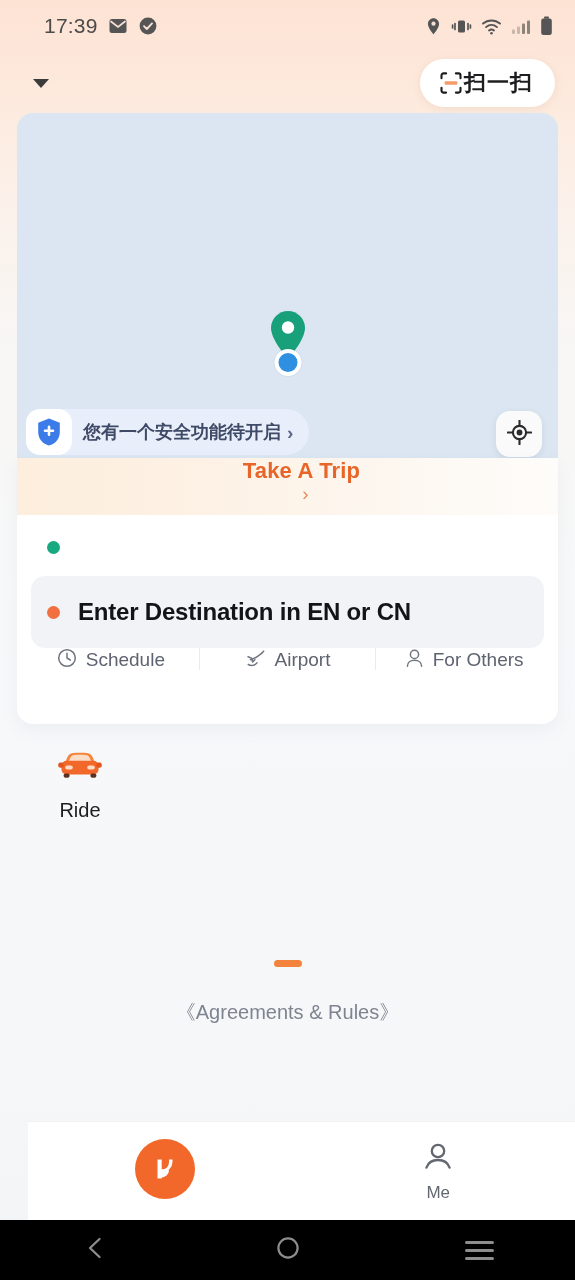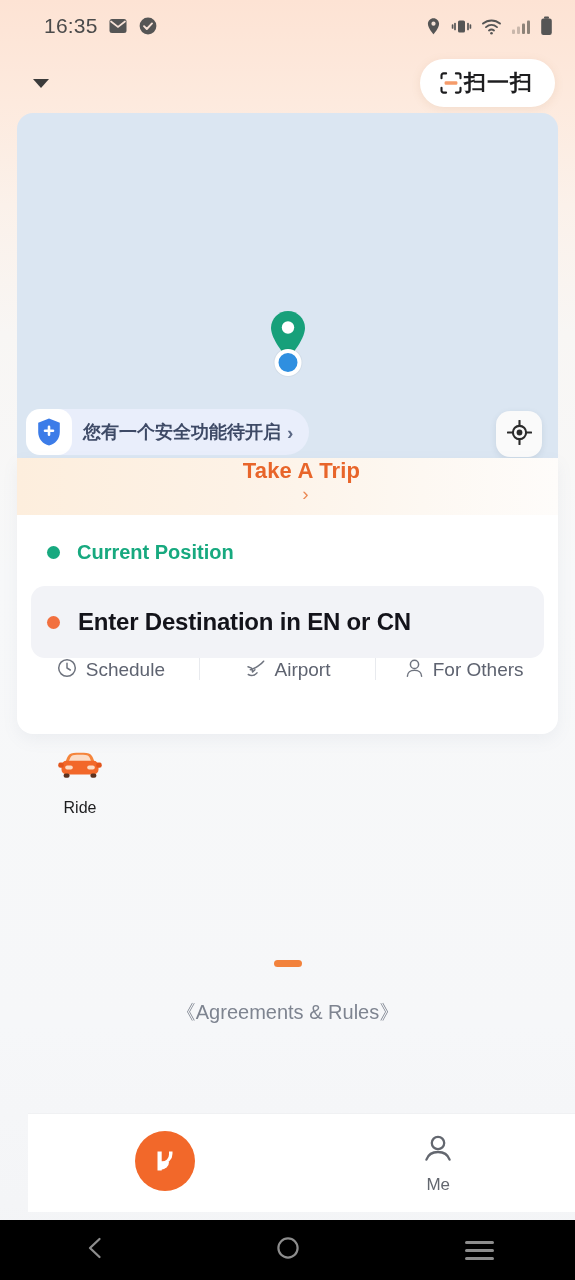--- a/index.html
+++ b/index.html
@@ -90,28 +90,28 @@
     display: flex; align-items: center; padding-left: 16px;
   }
   .dest-text { font-size: 24px; font-weight: 700; color: #13131a; margin-left: 18px; letter-spacing: -.2px; }
   .quick-row { display: flex; align-items: flex-start; height: 76px; padding: 0 6px; }
   .quick-item { flex: 1; display: flex; align-items: center; justify-content: center; gap: 9px; }
   .quick-label { font-size: 19px; color: #5e6370; }
   .quick-sep { width: 1px; height: 22px; background: #e8eaee; }
   
   .services { position: absolute; top: 745px; left: 0; right: 0; padding-left: 45px; }
   .service { width: 70px; display: flex; flex-direction: column; align-items: center; gap: 14px; }
-  .service-label { font-size: 16px; color: #1d1d1f; text-align: center; }
+  .service-label { font-size: 20px; color: #1d1d1f; text-align: center; }
   
   .footer { position: absolute; left: 0; right: 0; top: 960px; text-align: center; }
   .orange-dash { width: 28px; height: 7px; border-radius: 4px; background: #f2823c; margin: 0 auto 32px; }
   .footer-link { font-size: 20px; color: #7e8490; margin-bottom: 32px; }
   
   .tabbar {
-    position: absolute; left: 0; right: 0; bottom: 68px; height: 99px;
+    position: absolute; left: 0; right: 0; bottom: 60px; height: 99px;
     background: #ffffff; display: flex; 
     border-top: 1px solid #f0f1f3;
     margin-left: 28px;
   }
   .tab { flex: 1; display: flex; flex-direction: column; align-items: center; justify-content: center; gap: 5px; }
   .didi-logo { width: 60px; height: 60px; border-radius: 50%; background: #f2682a;
                display: flex; align-items: center; justify-content: center; }
   .tab-label { font-size: 17px; color: #63676f; }
   
   .navbar { position: absolute; left: 0; right: 0; bottom: 0; height: 60px;
@@ -120,21 +120,21 @@
   .ham { display: flex; flex-direction: column; gap: 5px; }
   .ham span { display: block; width: 29px; height: 3px; background: #8d8d8d; border-radius: 2px; }
 </style>
 </head>
 <body>
 
 <div class="phone">
 
   <div class="statusbar">
     <div class="sb-left">
-      <span class="sb-time">16:35</span>
+      <span class="sb-time">17:39</span>
       <span>
         <svg class="ic" width="20" height="20" viewBox="0 0 20 20">
           <rect x="1.5" y="3" width="17" height="14" rx="2.5" fill="#555555"></rect>
           <path d="M3 5.5 L10 11 L17 5.5" stroke="#f7e2d7" stroke-width="1.7" fill="none" stroke-linecap="round"></path>
         </svg>
       </span>
       <span>
         <svg class="ic" width="20" height="20" viewBox="0 0 20 20">
           <circle cx="10" cy="10" r="8.4" fill="#555555"></circle>
           <path d="M6 10.2 L8.8 13 L14 7.4" stroke="#f7e2d7" stroke-width="1.9" fill="none" stroke-linecap="round" stroke-linejoin="round"></path>
@@ -226,21 +226,20 @@
   </div>
 
   <div class="trip-card">
     <div class="trip-head">
       <span class="trip-head-text">Take A Trip</span>
       <span class="trip-head-chev">›</span>
     </div>
 
     <div class="row-current">
       <span class="dot dot-green"></span>
-      <span class="current-text">Current Position</span>
     </div>
 
     <div class="dest-field">
       <span class="dot dot-orange"></span>
       <span class="dest-text">Enter Destination in EN or CN</span>
     </div>
 
     <div class="quick-row">
       <div class="quick-item">
         <span>

